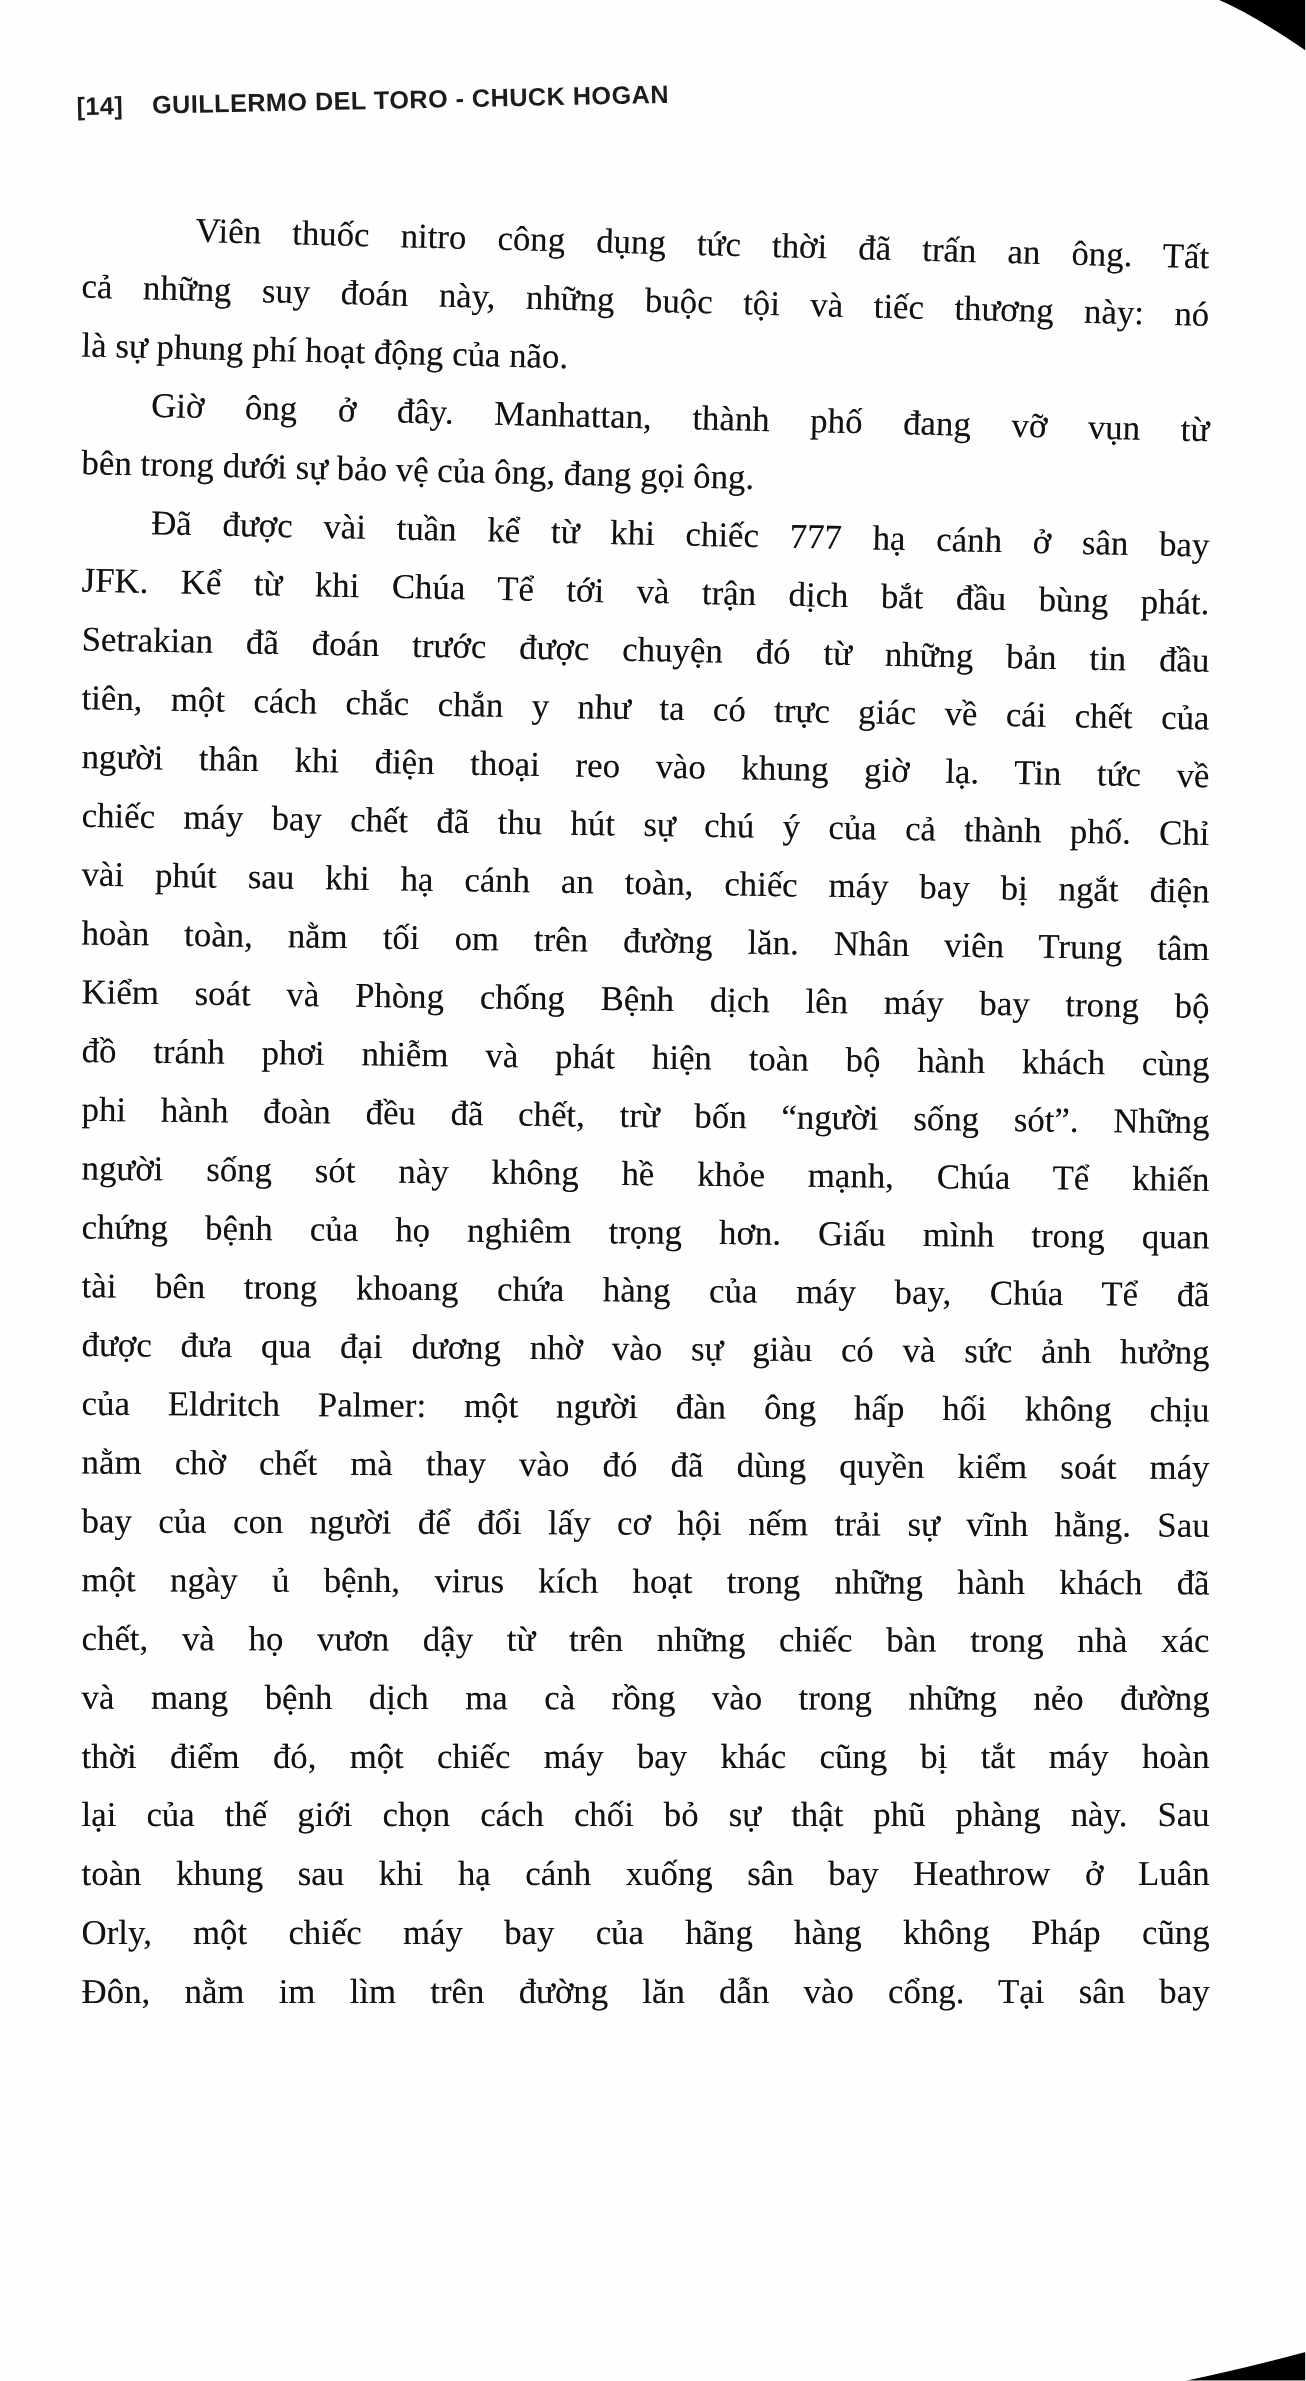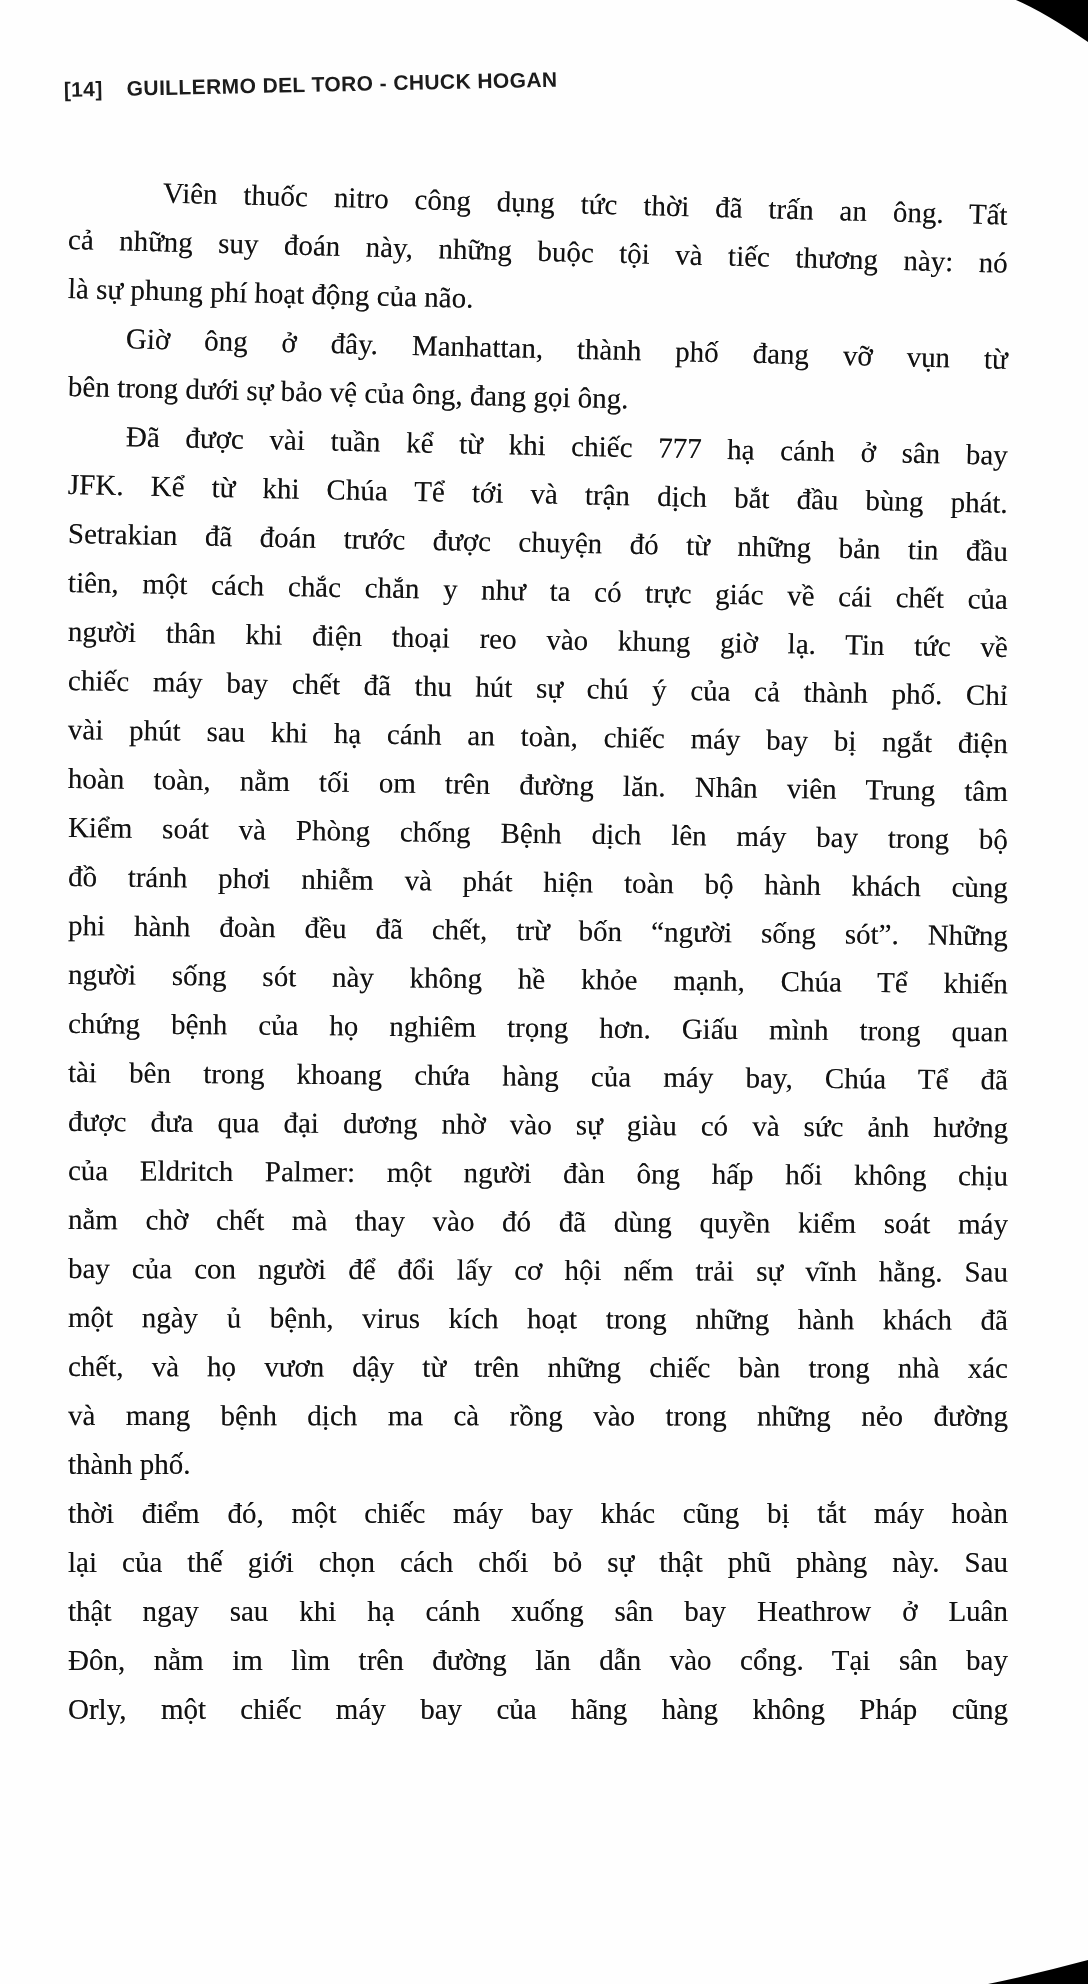--- a/index.html
+++ b/index.html
@@ -116,21 +116,20 @@
       <div class="line" style="transform: rotate(0.572deg);">người sống sót này không hề khỏe mạnh, Chúa Tể khiến</div>
       <div class="line" style="transform: rotate(0.514deg);">chứng bệnh của họ nghiêm trọng hơn. Giấu mình trong quan</div>
       <div class="line" style="transform: rotate(0.456deg);">tài bên trong khoang chứa hàng của máy bay, Chúa Tể đã</div>
       <div class="line" style="transform: rotate(0.398deg);">được đưa qua đại dương nhờ vào sự giàu có và sức ảnh hưởng</div>
       <div class="line" style="transform: rotate(0.34deg);">của Eldritch Palmer: một người đàn ông hấp hối không chịu</div>
       <div class="line" style="transform: rotate(0.282deg);">nằm chờ chết mà thay vào đó đã dùng quyền kiểm soát máy</div>
       <div class="line" style="transform: rotate(0.224deg);">bay của con người để đổi lấy cơ hội nếm trải sự vĩnh hằng. Sau</div>
       <div class="line" style="transform: rotate(0.166deg);">một ngày ủ bệnh, virus kích hoạt trong những hành khách đã</div>
       <div class="line" style="transform: rotate(0.108deg);">chết, và họ vươn dậy từ trên những chiếc bàn trong nhà xác</div>
       <div class="line" style="transform: rotate(0.05deg); font-family: Liberation Serif, serif;">và mang bệnh dịch ma cà rồng vào trong những nẻo đường</div>
-      <div class="line para-end">thành phố.</div>
       <div class="line">thời điểm đó, một chiếc máy bay khác cũng bị tắt máy hoàn</div>
       <div class="line">lại của thế giới chọn cách chối bỏ sự thật phũ phàng này. Sau</div>
-      <div class="line">thật ngay sau khi hạ cánh xuống sân bay Heathrow ở Luân</div>
+      <div class="line">toàn khung sau khi hạ cánh xuống sân bay Heathrow ở Luân</div>
+      <div class="line">Orly, một chiếc máy bay của hãng hàng không Pháp cũng</div>
       <div class="line">Đôn, nằm im lìm trên đường lăn dẫn vào cổng. Tại sân bay</div>
-      <div class="line">Orly, một chiếc máy bay của hãng hàng không Pháp cũng</div>
     </div>
 
 </div>
 
 </body></html>

